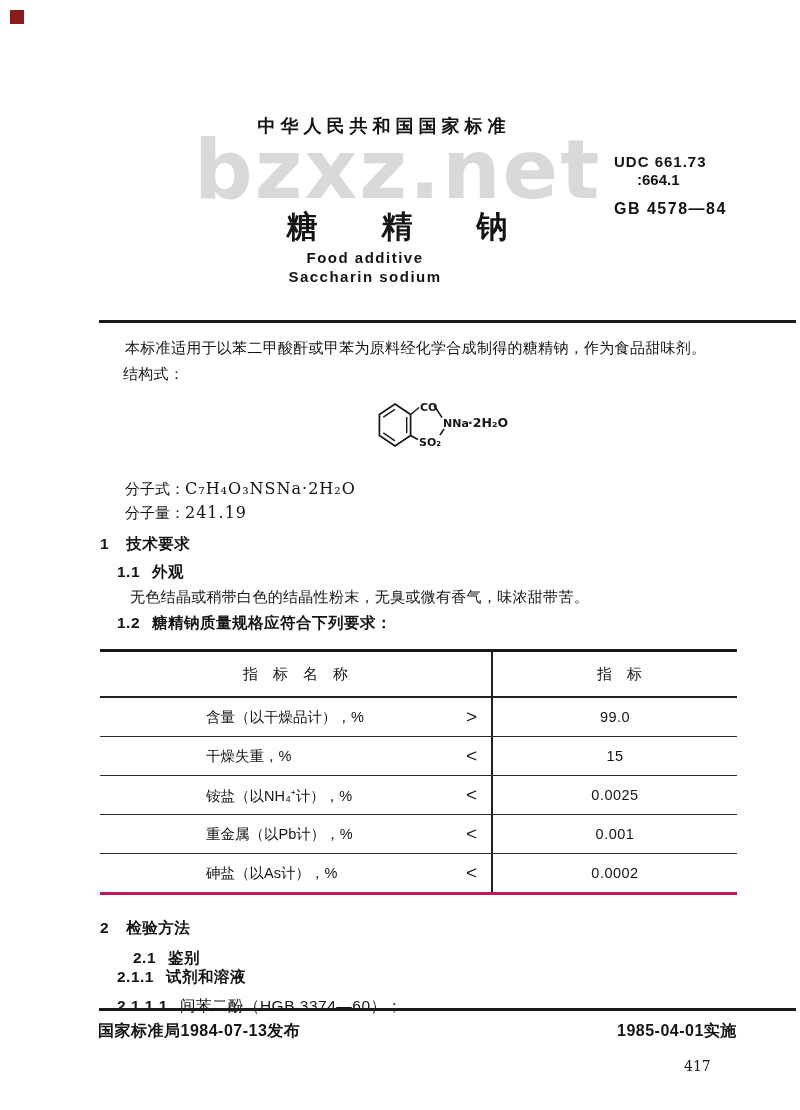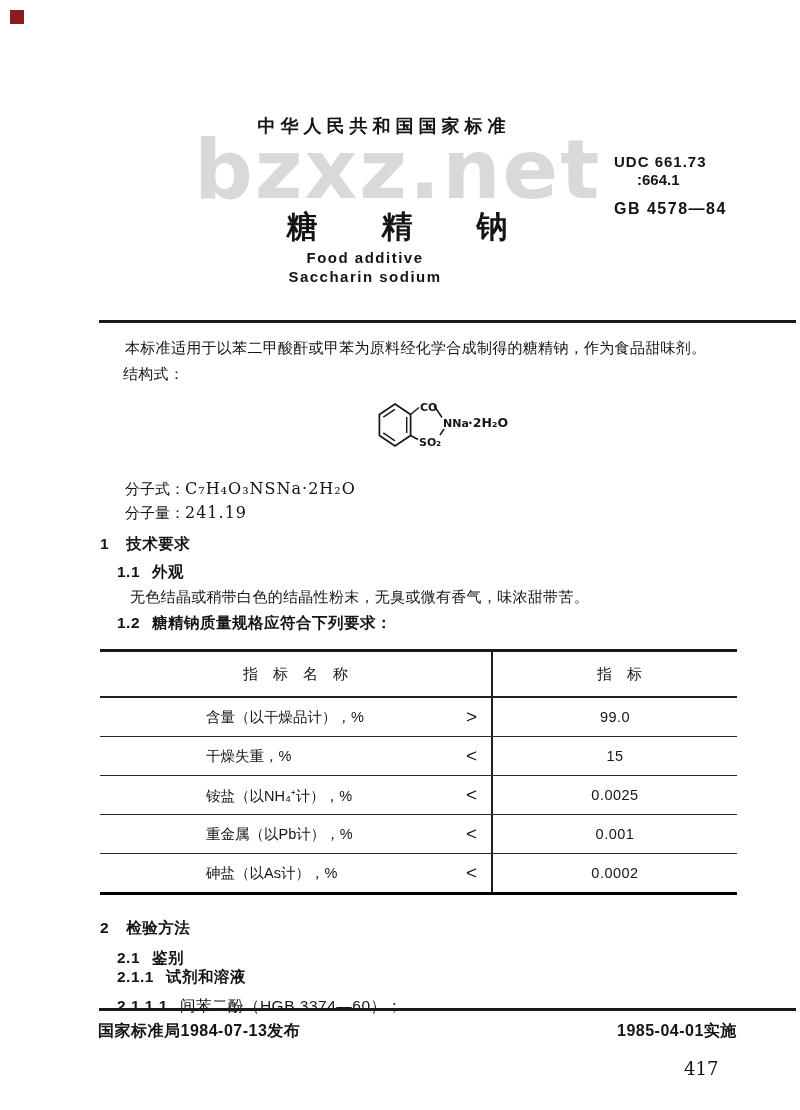--- a/index.html
+++ b/index.html
@@ -43,44 +43,44 @@
 
   .hd{position:absolute;font-size:15.5px;font-weight:bold;z-index:1;letter-spacing:0.5px;}
   .hd .snum{display:inline-block;}
   .hd.lv1 .snum{margin-right:17px;}
   .hd.lvn .snum{margin-right:12px;}
   .s1{left:100px;top:534px;}
   .s11{left:117px;top:562px;}
   .s11b{left:130px;top:588px;}
   .s12{left:117px;top:613px;}
   .s2{left:100px;top:918px;}
-  .s21{left:117px;top:948px;}
+  .s21{left:133px;top:948px;}
   .s211{left:117px;top:967px;text-align:right;}
   .s2111{left:117px;top:996px;}
   .s2111 .stitle{font-weight:normal;}
 
   
   .spec-table{position:absolute;left:100px;top:649px;width:637px;z-index:1;
-              border-top:3px solid #191919;border-bottom:3px solid #000000;
+              border-top:3px solid #191919;border-bottom:3px solid #be185d;
               font-size:14.5px;box-sizing:border-box;}
   .t-header{display:flex;height:44px;border-bottom:2.5px solid #202020;}
   .th-name{width:393px;border-right:2px solid #202020;display:flex;align-items:center;
            justify-content:center;font-size:15px;box-sizing:border-box;}
   .th-val{flex:1;display:flex;align-items:center;justify-content:center;font-size:15px;margin-left:9px;}
   .trow{display:flex;height:38px;border-bottom:1.5px solid #2b2b2b;}
   .trow:last-child{border-bottom:none;}
   .td-name{width:393px;border-right:2px solid #202020;display:flex;align-items:center;
            padding-left:106px;padding-right:14px;box-sizing:border-box;}
   .td-op{margin-left:auto;font-size:19px;}
   .td-val{flex:1;display:flex;align-items:center;justify-content:center;letter-spacing:0.5px;}
 
   
   .f-issued{position:absolute;left:98px;top:1021px;font-size:16px;font-weight:bold;letter-spacing:0.5px;z-index:1;}
   .f-impl{position:absolute;left:617px;top:1021px;font-size:16px;font-weight:bold;letter-spacing:0.5px;z-index:1;}
-  .f-page{position:absolute;left:684px;top:1058px;font-size:18px;font-family:"DejaVu Serif",serif;z-index:1;}
+  .f-page{position:absolute;left:684px;top:1058px;font-size:14px;font-family:"DejaVu Serif",serif;z-index:1;}
 </style>
 </head>
 <body>
 
 <div class="page">
 
   <div class="scan-mark" style="background: rgb(139, 28, 28);"></div>
 
   <div class="watermark">bzxz.net</div>
 

